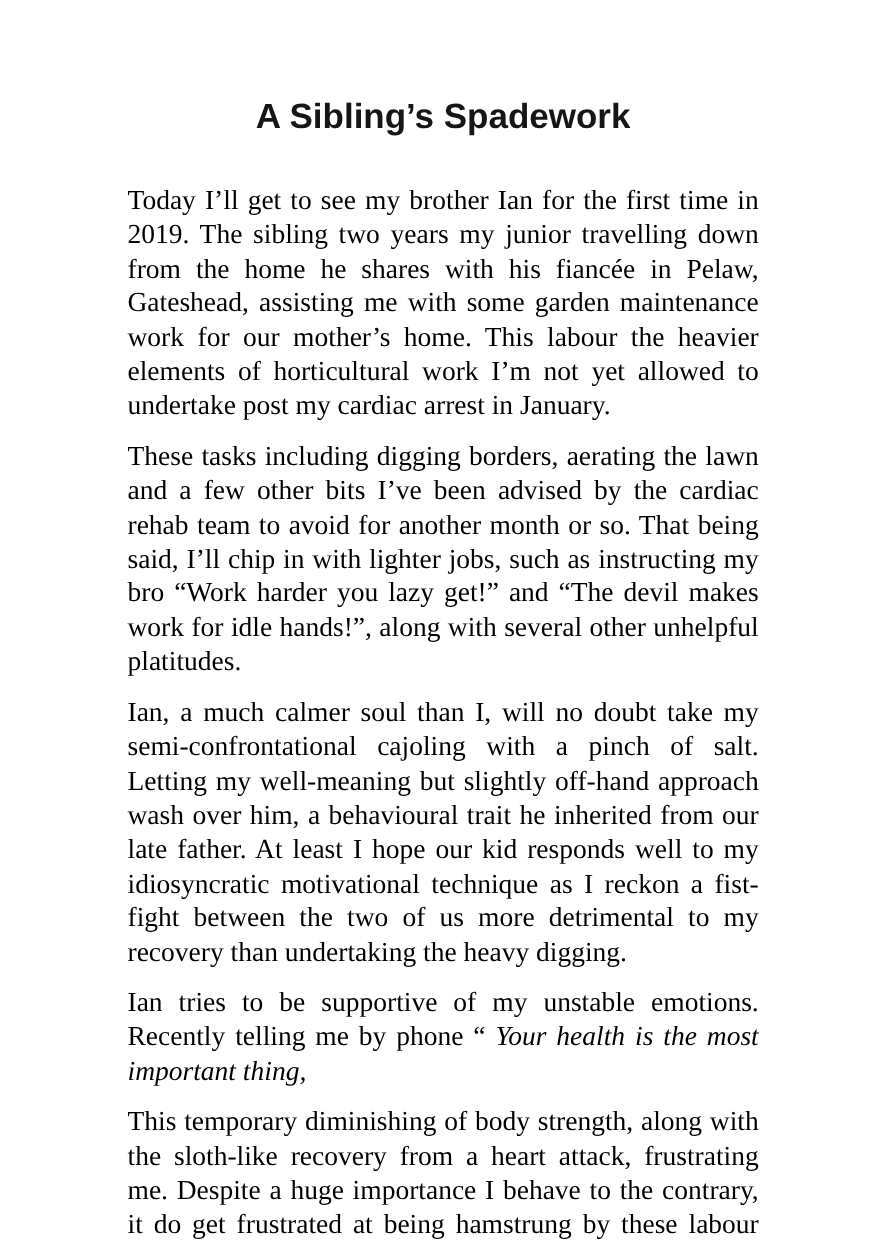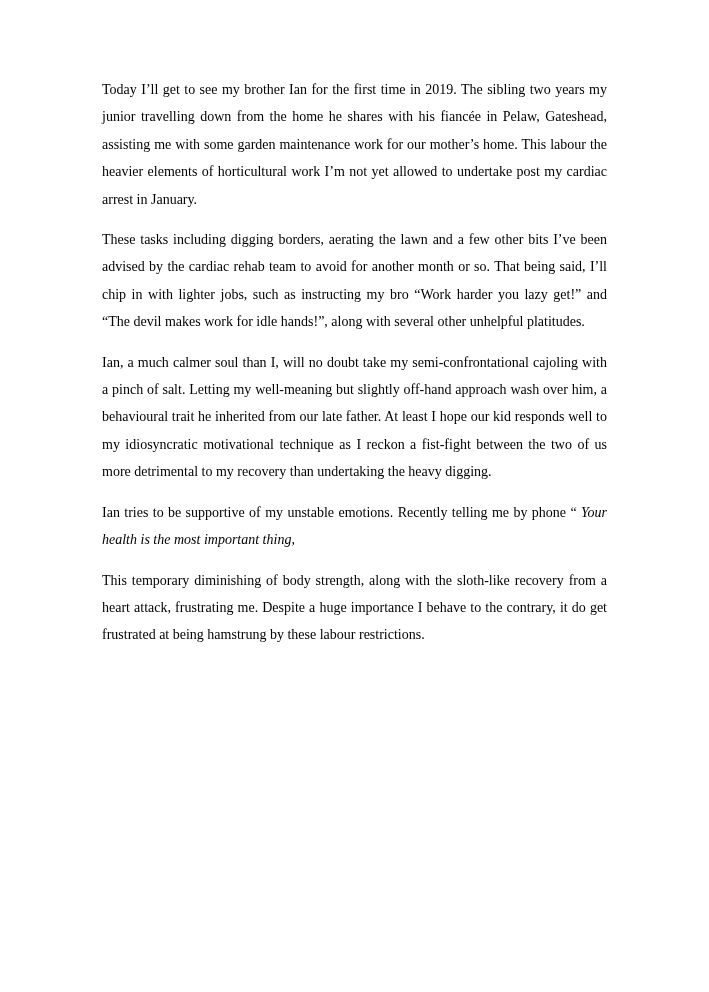--- a/index.html
+++ b/index.html
@@ -24,21 +24,21 @@
     font-weight: 700;
     font-size: 28px;
     line-height: 34px;
     color: #161616;
     text-align: center;
     margin: 0 0 36px 0;
     letter-spacing: 0px;
   }
   .body-text p {
     font-family: "Liberation Serif", "DejaVu Serif", serif;
-    font-size: 14px;
+    font-size: 22px;
     line-height: 27.4px;
     color: #000000;
     text-align: justify;
     margin: 0 0 13px 0;
   }
   .body-text p:last-child {
     margin-bottom: 0;
   }
   .italic-quote {
     font-style: italic;
@@ -52,20 +52,21 @@
     font-family: "Liberation Serif", "DejaVu Serif", serif;
     font-size: 13px;
     color: #8b8b8b;
   }
 </style>
 </head>
 <body>
 
 <div class="page">
   <div class="content">
+    <h1 class="title">A Sibling’s Spadework</h1>
 
     <div class="body-text">
       <p>Today I’ll get to see my brother Ian for the first time in 2019. The sibling two years my junior travelling down from the home he shares with his fiancée in Pelaw, Gateshead, assisting me with some garden maintenance work for our mother’s home. This labour the heavier elements of horticultural work I’m not yet allowed to undertake post my cardiac arrest in January.</p>
 
       <p>These tasks including digging borders, aerating the lawn and a few other bits I’ve been advised by the cardiac rehab team to avoid for another month or so. That being said, I’ll chip in with lighter jobs, such as instructing my bro “Work harder you lazy get!” and “The devil makes work for idle hands!”, along with several other unhelpful platitudes.</p>
 
       <p>Ian, a much calmer soul than I, will no doubt take my semi-confrontational cajoling with a pinch of salt. Letting my well-meaning but slightly off-hand approach wash over him, a behavioural trait he inherited from our late father. At least I hope our kid responds well to my idiosyncratic motivational technique as I reckon a fist-fight between the two of us more detrimental to my recovery than undertaking the heavy digging.</p>
 
       <p><span>Ian tries to be supportive of my unstable emotions. Recently telling me by phone “ </span><span class="italic-quote">Your health is the most important thing,</span></p>
 

